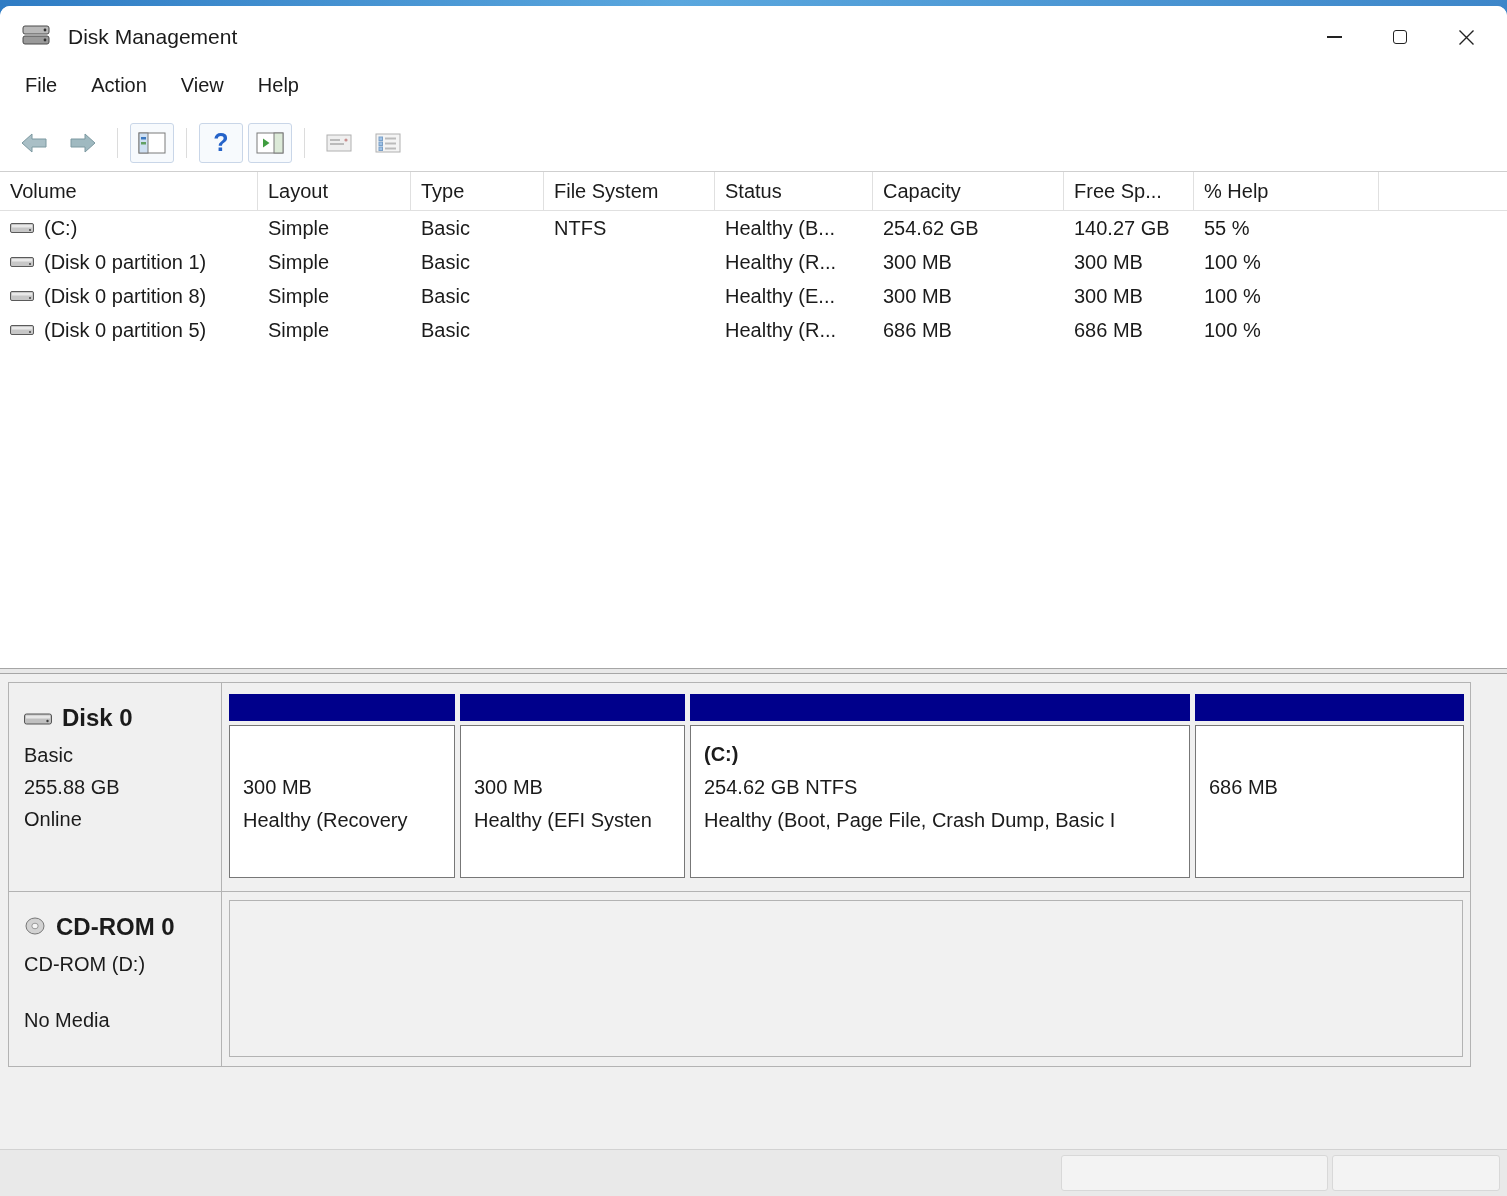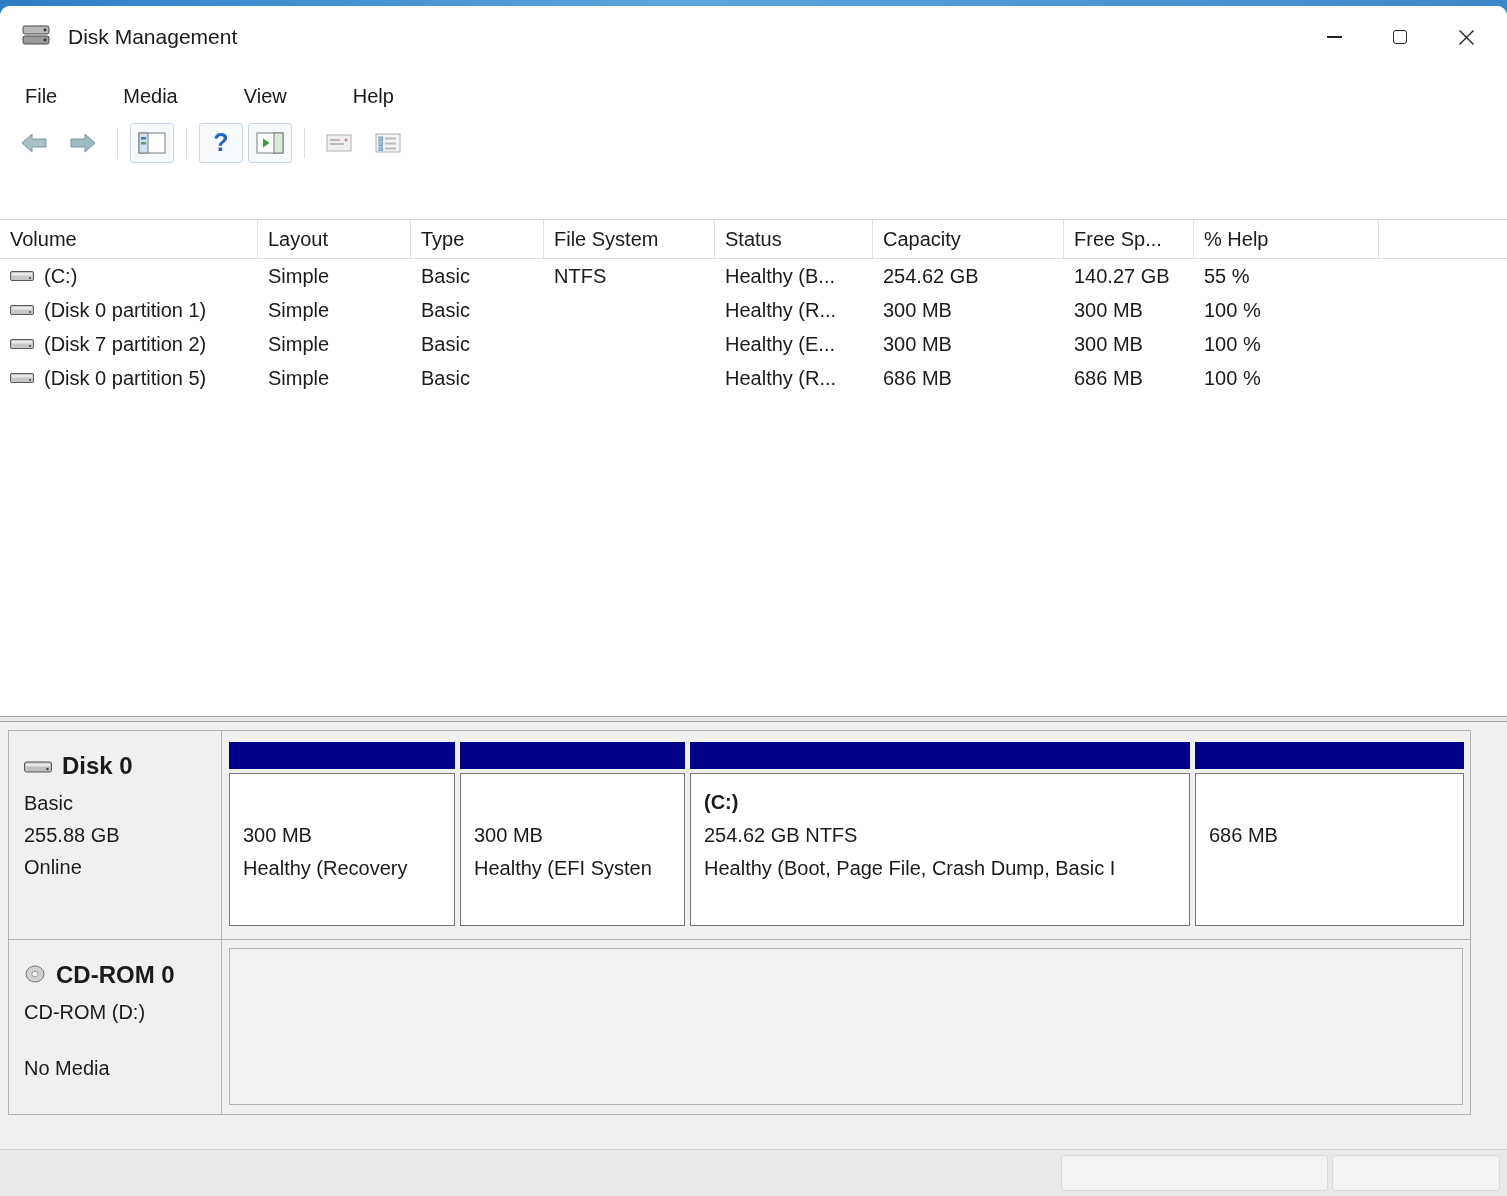--- a/index.html
+++ b/index.html
@@ -19,30 +19,30 @@
     display: flex; flex-direction: column;
   }
   
   .titlebar { height: 62px; flex: 0 0 auto; display: flex; align-items: center; padding: 0 8px 0 22px; background: #fff; }
   .title { margin-left: 16px; font-size: 21px; }
   .win-controls { margin-left: auto; display: flex; align-items: stretch; height: 100%; }
   .win-btn { width: 66px; display: flex; align-items: center; justify-content: center; cursor: default; }
   .glyph-min { width: 15px; height: 2px; background: #222; }
   .glyph-max { width: 14px; height: 14px; border: 1.4px solid #222; border-radius: 3px; }
   
-  .menubar { height: 46px; display: flex; align-items: flex-end; padding: 0 8px; background: #fff; gap: 32px; }
+  .menubar { height: 46px; display: flex; align-items: flex-start; padding: 0 8px; background: #fff; }
   .menu-item { font-size: 20px; padding: 6px 17px; border-radius: 4px; }
   
   .toolbar { height: 57px; display: flex; align-items: center; padding: 0 12px; gap: 5px; background: #fff; }
   .tool-btn { width: 44px; height: 40px; display: flex; align-items: center; justify-content: center; border-radius: 3px; }
   .tool-btn.boxed { border: 1px solid #c9d6e8; background: #f7fafd; }
   .tool-sep { width: 1px; height: 30px; background: #dcdcdc; margin: 0 7px; }
   .help-q { font-size: 25px; font-weight: bold; color: #2563c9; line-height: 1; }
   
-  .listview { flex: 0 0 497px; border-top: 1px solid #cfcfcf; background: #fff; display: flex; flex-direction: column; margin-top: 48px; }
+  .listview { flex: 0 0 497px; border-top: 1px solid #cfcfcf; background: #fff; display: flex; flex-direction: column; }
   .lv-header { display: flex; height: 39px; border-bottom: 1px solid #e0e0e0; }
   .lv-col { display: flex; align-items: center; padding: 0 10px; font-size: 20px; border-right: 1px solid #e0e0e0; white-space: nowrap; overflow: hidden; }
   .lv-row { display: flex; height: 34px; align-items: center; }
   .lv-cell { display: flex; align-items: center; height: 100%; padding: 0 10px; font-size: 20px; white-space: nowrap; overflow: hidden; }
   .c0 { width: 258px; } .c1 { width: 153px; } .c2 { width: 133px; } .c3 { width: 171px; }
   .c4 { width: 158px; } .c5 { width: 191px; } .c6 { width: 130px; } .c7 { width: 185px; }
   .c8 { flex: 1; border-right: none; }
   .vol-icon { display: inline-flex; margin-right: 10px; flex: 0 0 auto; }
   .lv-fill { flex: 1; }
   
@@ -97,21 +97,21 @@
       <div class="win-btn">
         <svg width="17" height="17" viewBox="0 0 17 17">
             <path d="M1.5 1.5 L15.5 15.5 M15.5 1.5 L1.5 15.5" stroke="#222" stroke-width="1.4"></path>
           </svg>
       </div>
     </div>
   </div>
 
   <div class="menubar">
     <span class="menu-item">File</span>
-    <span class="menu-item">Media</span>
+    <span class="menu-item">Action</span>
     <span class="menu-item">View</span>
     <span class="menu-item">Help</span>
   </div>
 
   <div class="toolbar">
     <div class="tool-btn">
       <svg width="30" height="22" viewBox="0 0 30 22">
         <path d="M13 2 L3 11 L13 20 L13 15 L27 15 L27 7 L13 7 Z" fill="#a9bfc6" stroke="#7d99a1"></path>
       </svg>
     </div>
@@ -217,21 +217,21 @@
 
     <div class="lv-row">
       <div class="lv-cell c0">
         <span class="vol-icon">
           <svg width="24" height="12" viewBox="0 0 24 12">
               <rect x="0.5" y="1.5" width="23" height="9" rx="1.5" fill="#c7c7c7" stroke="#5a5a5a"></rect>
               <rect x="2" y="3" width="20" height="2.5" fill="#e9e9e9"></rect>
               <circle cx="20" cy="8" r="1" fill="#444"></circle>
             </svg>
         </span>
-        <span>(Disk 7 partition 2)</span>
+        <span>(Disk 0 partition 8)</span>
       </div>
       <div class="lv-cell c1">Simple</div>
       <div class="lv-cell c2">Basic</div>
       <div class="lv-cell c3"></div>
       <div class="lv-cell c4">Healthy (E...</div>
       <div class="lv-cell c5">300 MB</div>
       <div class="lv-cell c6">300 MB</div>
       <div class="lv-cell c7">100 %</div>
     </div>
 

